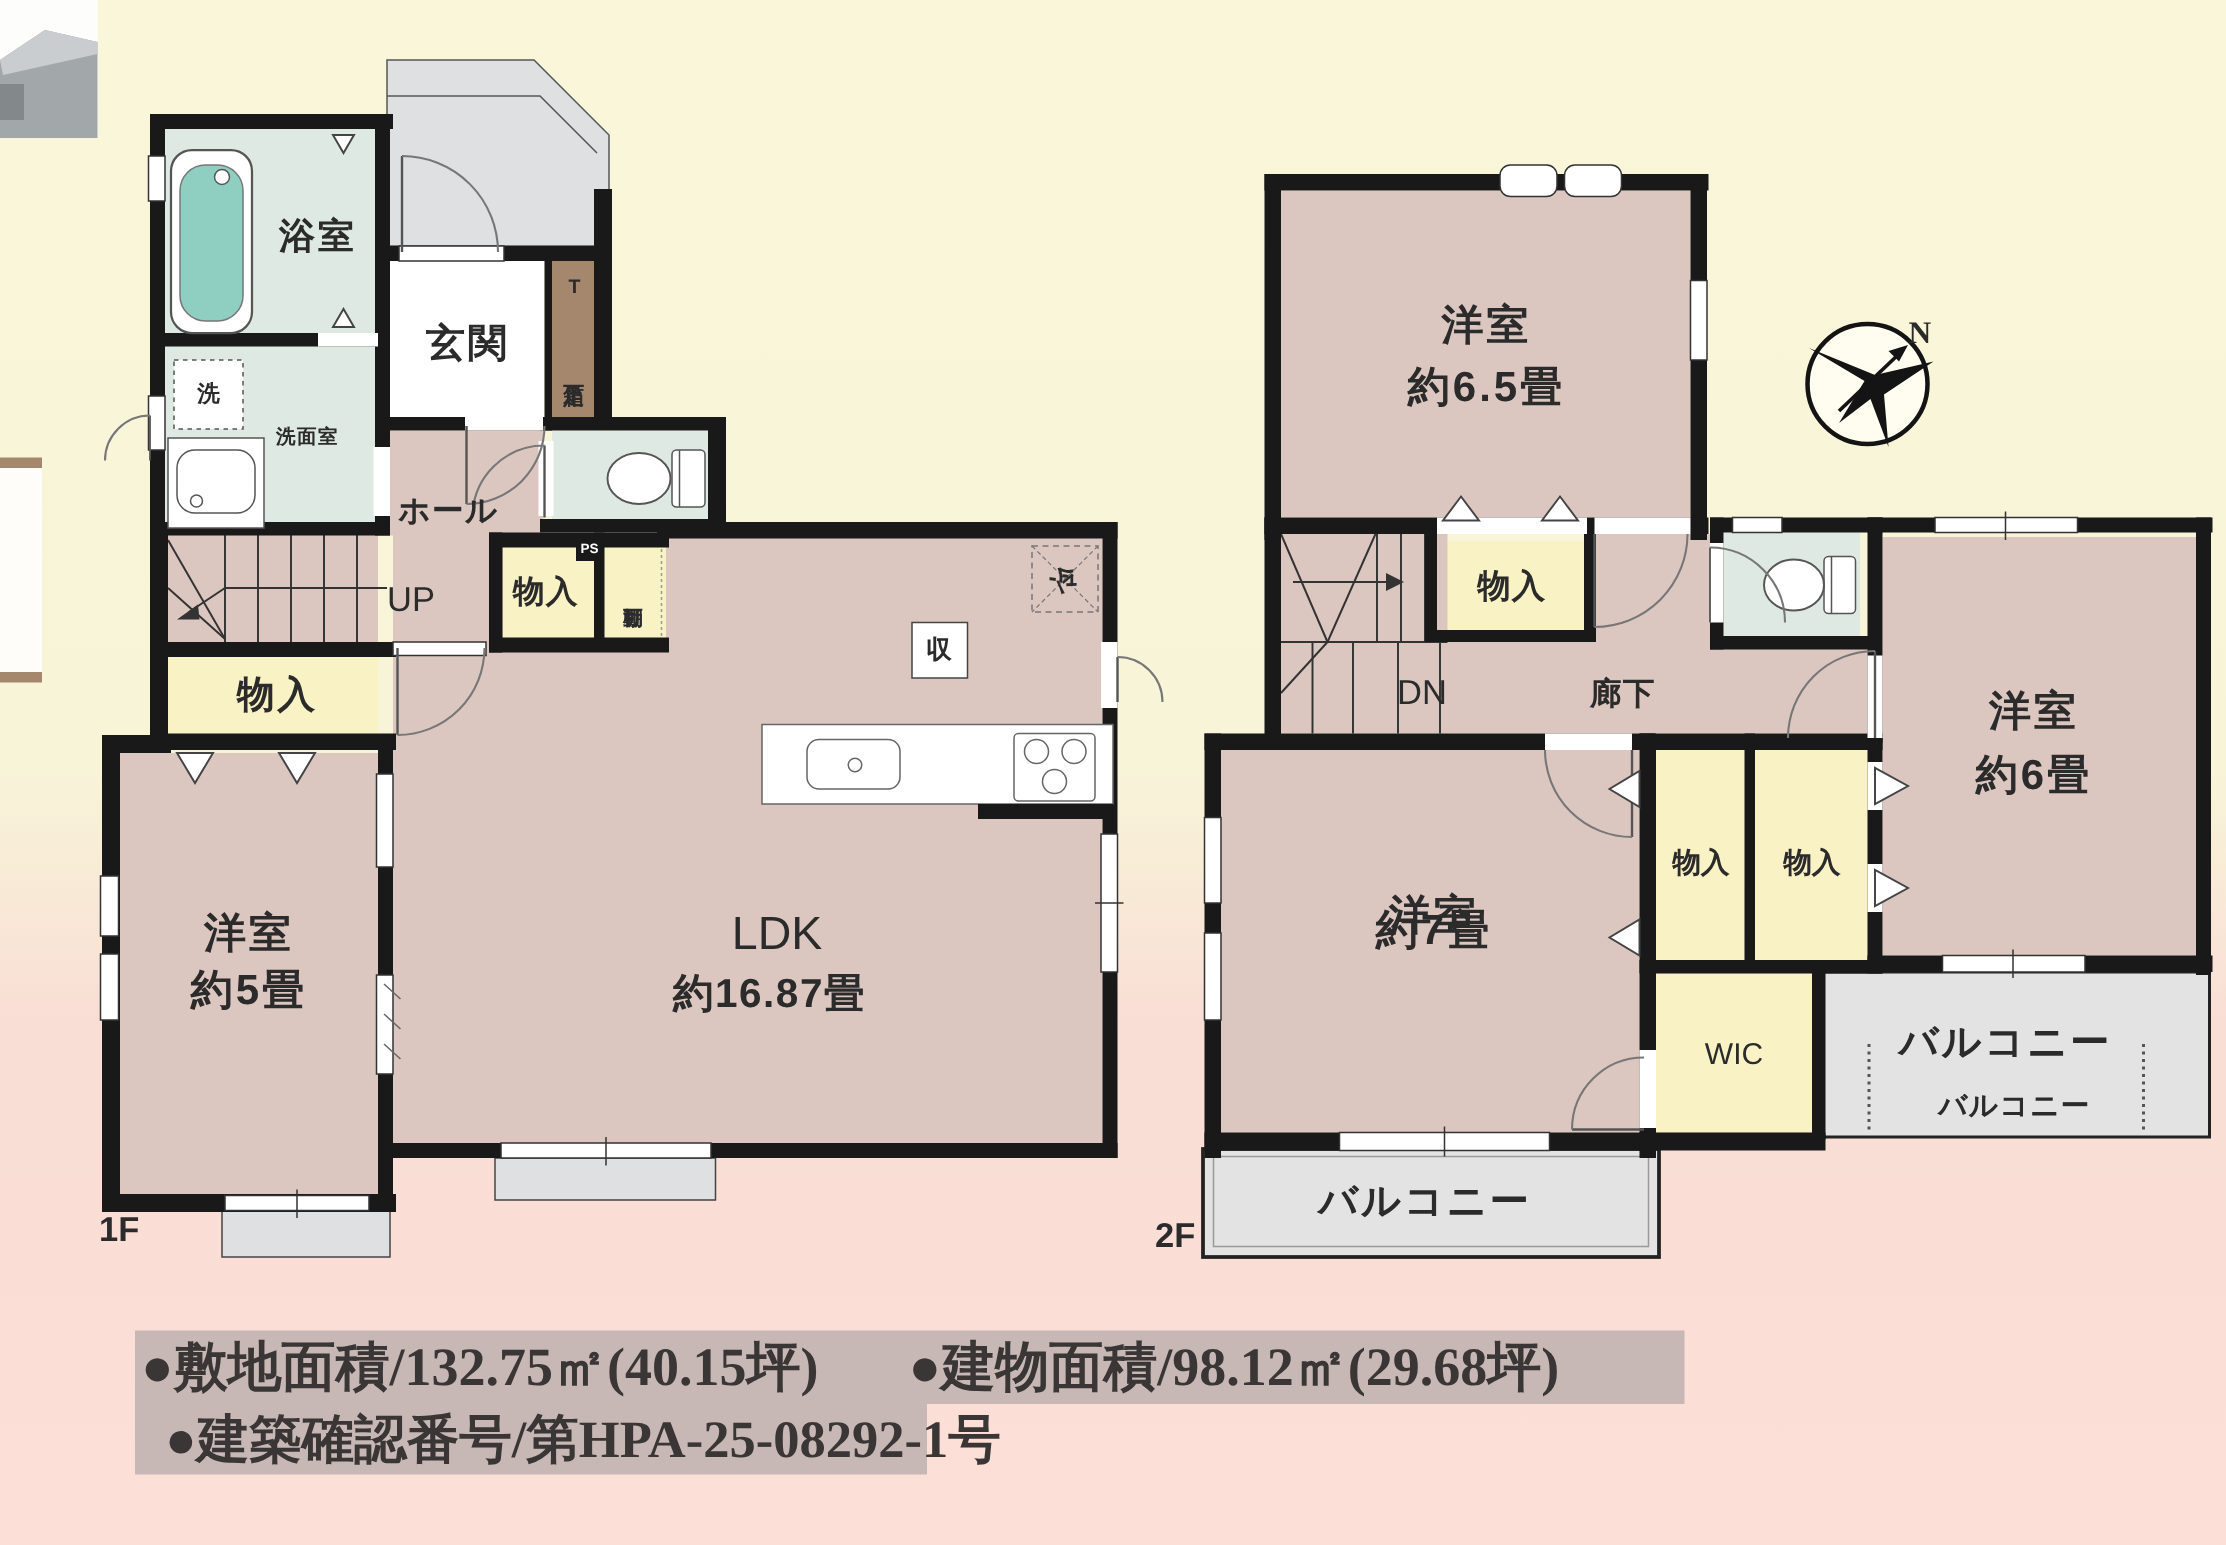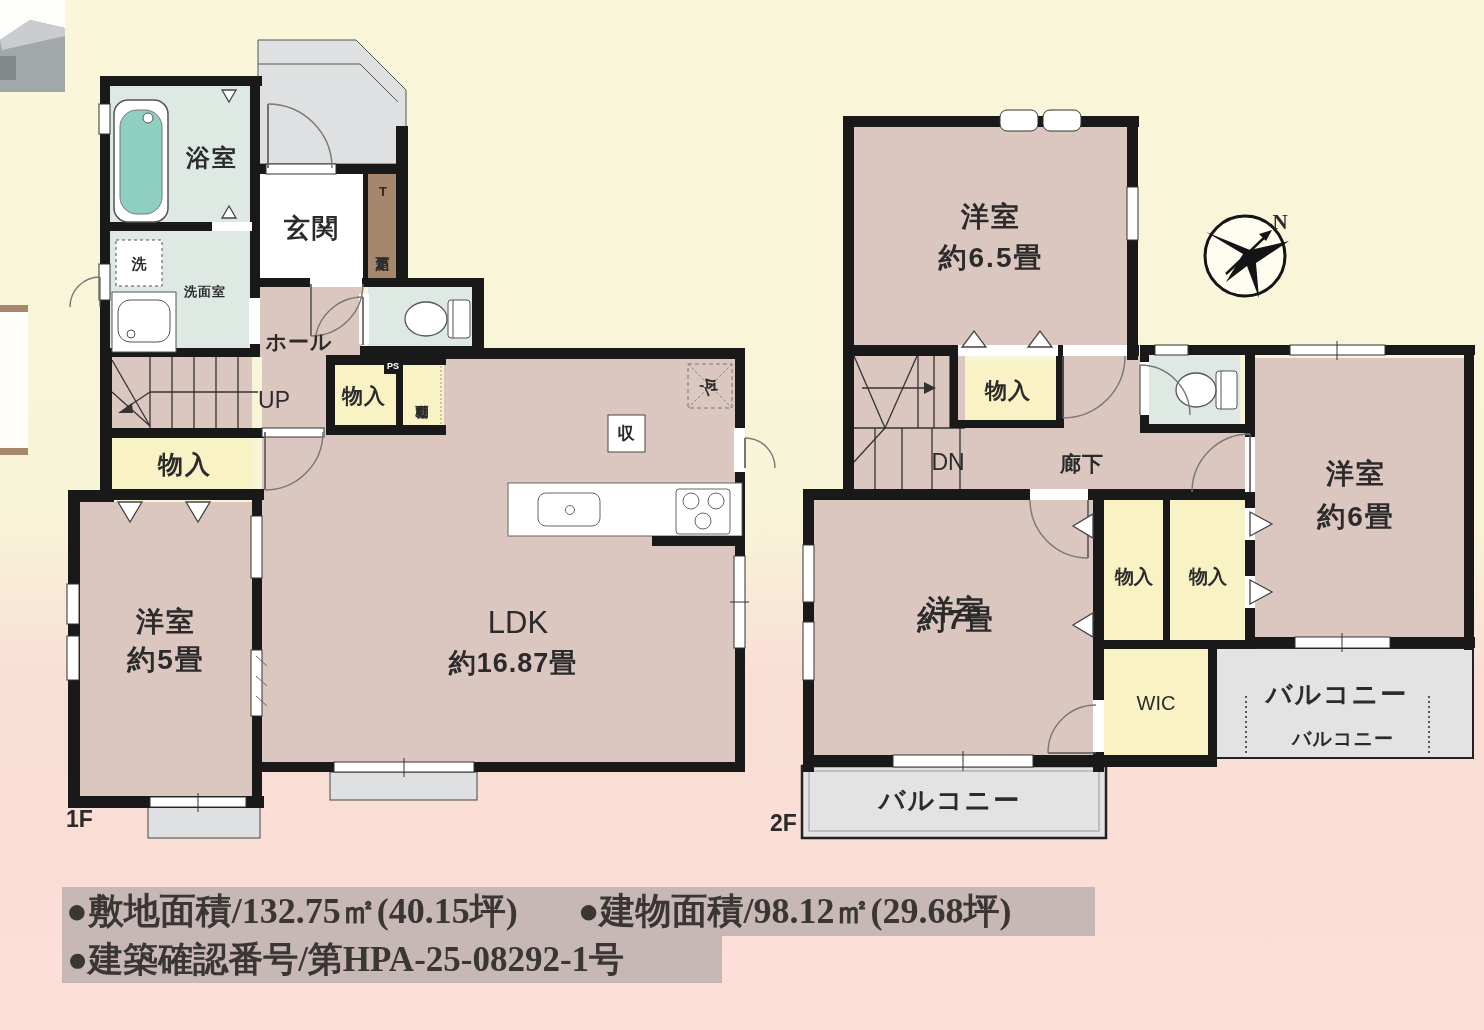--- a/index.html
+++ b/index.html
@@ -10,21 +10,21 @@
   }
   #plan-svg{position:absolute;left:0;top:0;}
   .lbl{position:absolute;transform:translate(-50%,-50%);white-space:nowrap;
        color:#2b2b2b;font-weight:600;letter-spacing:2px;line-height:1;}
   .vert{writing-mode:vertical-rl;text-orientation:upright;letter-spacing:0;}
   .latin{letter-spacing:0;font-weight:400;}
   .corner{transform:none;}
   .ps-lbl{color:#fff;font-weight:700;letter-spacing:0;}
   .rot{transform:translate(-50%,-50%) rotate(-40deg);}
   .band{position:absolute;background:#c7b7b5;color:#3a3636;white-space:nowrap;
-        font-family:"Liberation Serif","DejaVu Serif",serif;font-weight:bold;}
+        font-family:"Liberation Serif","DejaVu Serif",serif;font-weight:bold;margin-left:28px;}
   .band span{display:inline-block;}
   .n-lbl{font-family:"Liberation Serif","DejaVu Serif",serif;font-weight:700;letter-spacing:0;}
 </style>
 </head>
 <body>
 
 <svg id="plan-svg" width="1484" height="1030" viewBox="0 0 1484 1030">
 
   <g>
     <rect x="0" y="0" width="65" height="92" fill="#fdfdfb"></rect>
@@ -349,15 +349,15 @@
 <div class="lbl" style="left:1343px;top:738px;font-size:19px;letter-spacing:1px">バルコニー</div>
 <div class="lbl" style="left:950px;top:800px;font-size:26px">バルコニー</div>
 <div class="lbl latin corner" style="left:770px;top:812px;font-size:23px;font-weight:600">2F</div>
 <div class="lbl n-lbl" style="left:1280px;top:222px;font-size:21px">N</div>
 
 <div class="band" style="left:62px;top:887px;width:1033px;height:49px;font-size:36px;line-height:49px;padding-left:4px;box-sizing:border-box">
   <span>●敷地面積/132.75㎡(40.15坪)</span>
   <span style="width:42px"></span>
   <span>●建物面積/98.12㎡(29.68坪)</span>
 </div>
-<div class="band" style="left:62px;top:936px;width:660px;height:47px;font-size:35px;line-height:47px;padding-left:5px;box-sizing:border-box">
+<div class="band" style="left:62px;top:936px;width:528px;height:47px;font-size:35px;line-height:47px;padding-left:20px;box-sizing:border-box">
   <span>●建築確認番号/第HPA-25-08292-1号</span>
 </div>
 
 </body></html>

